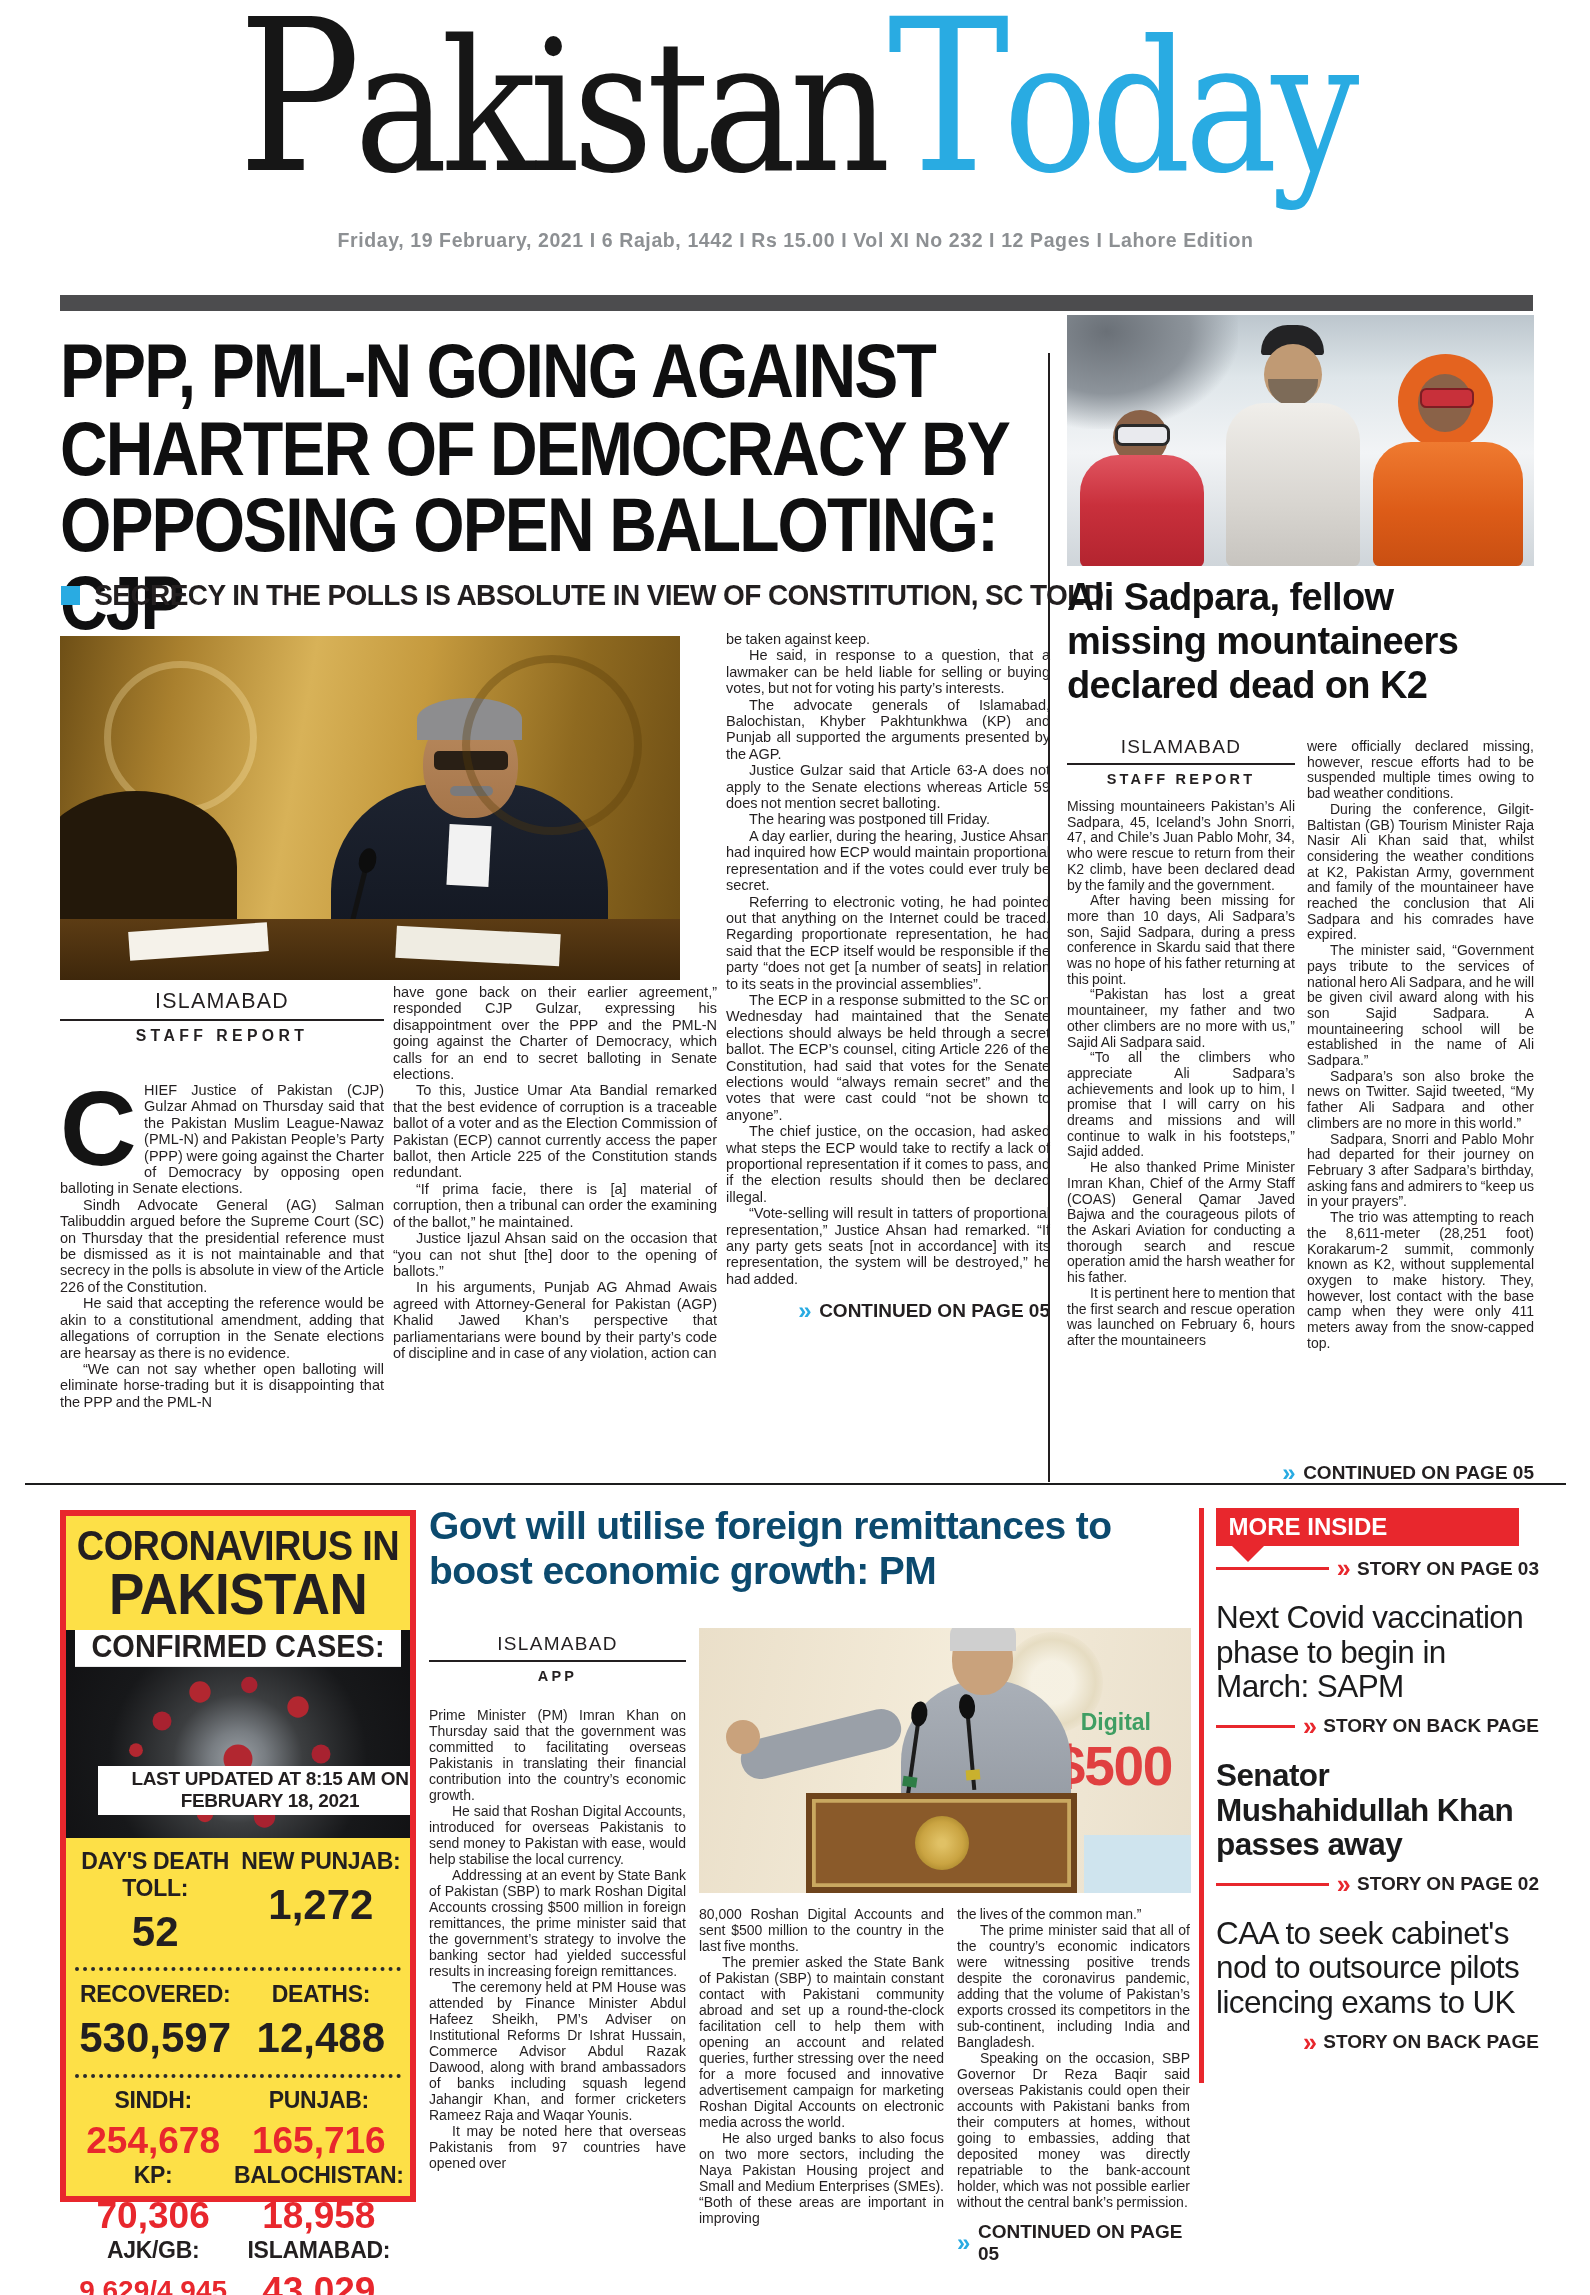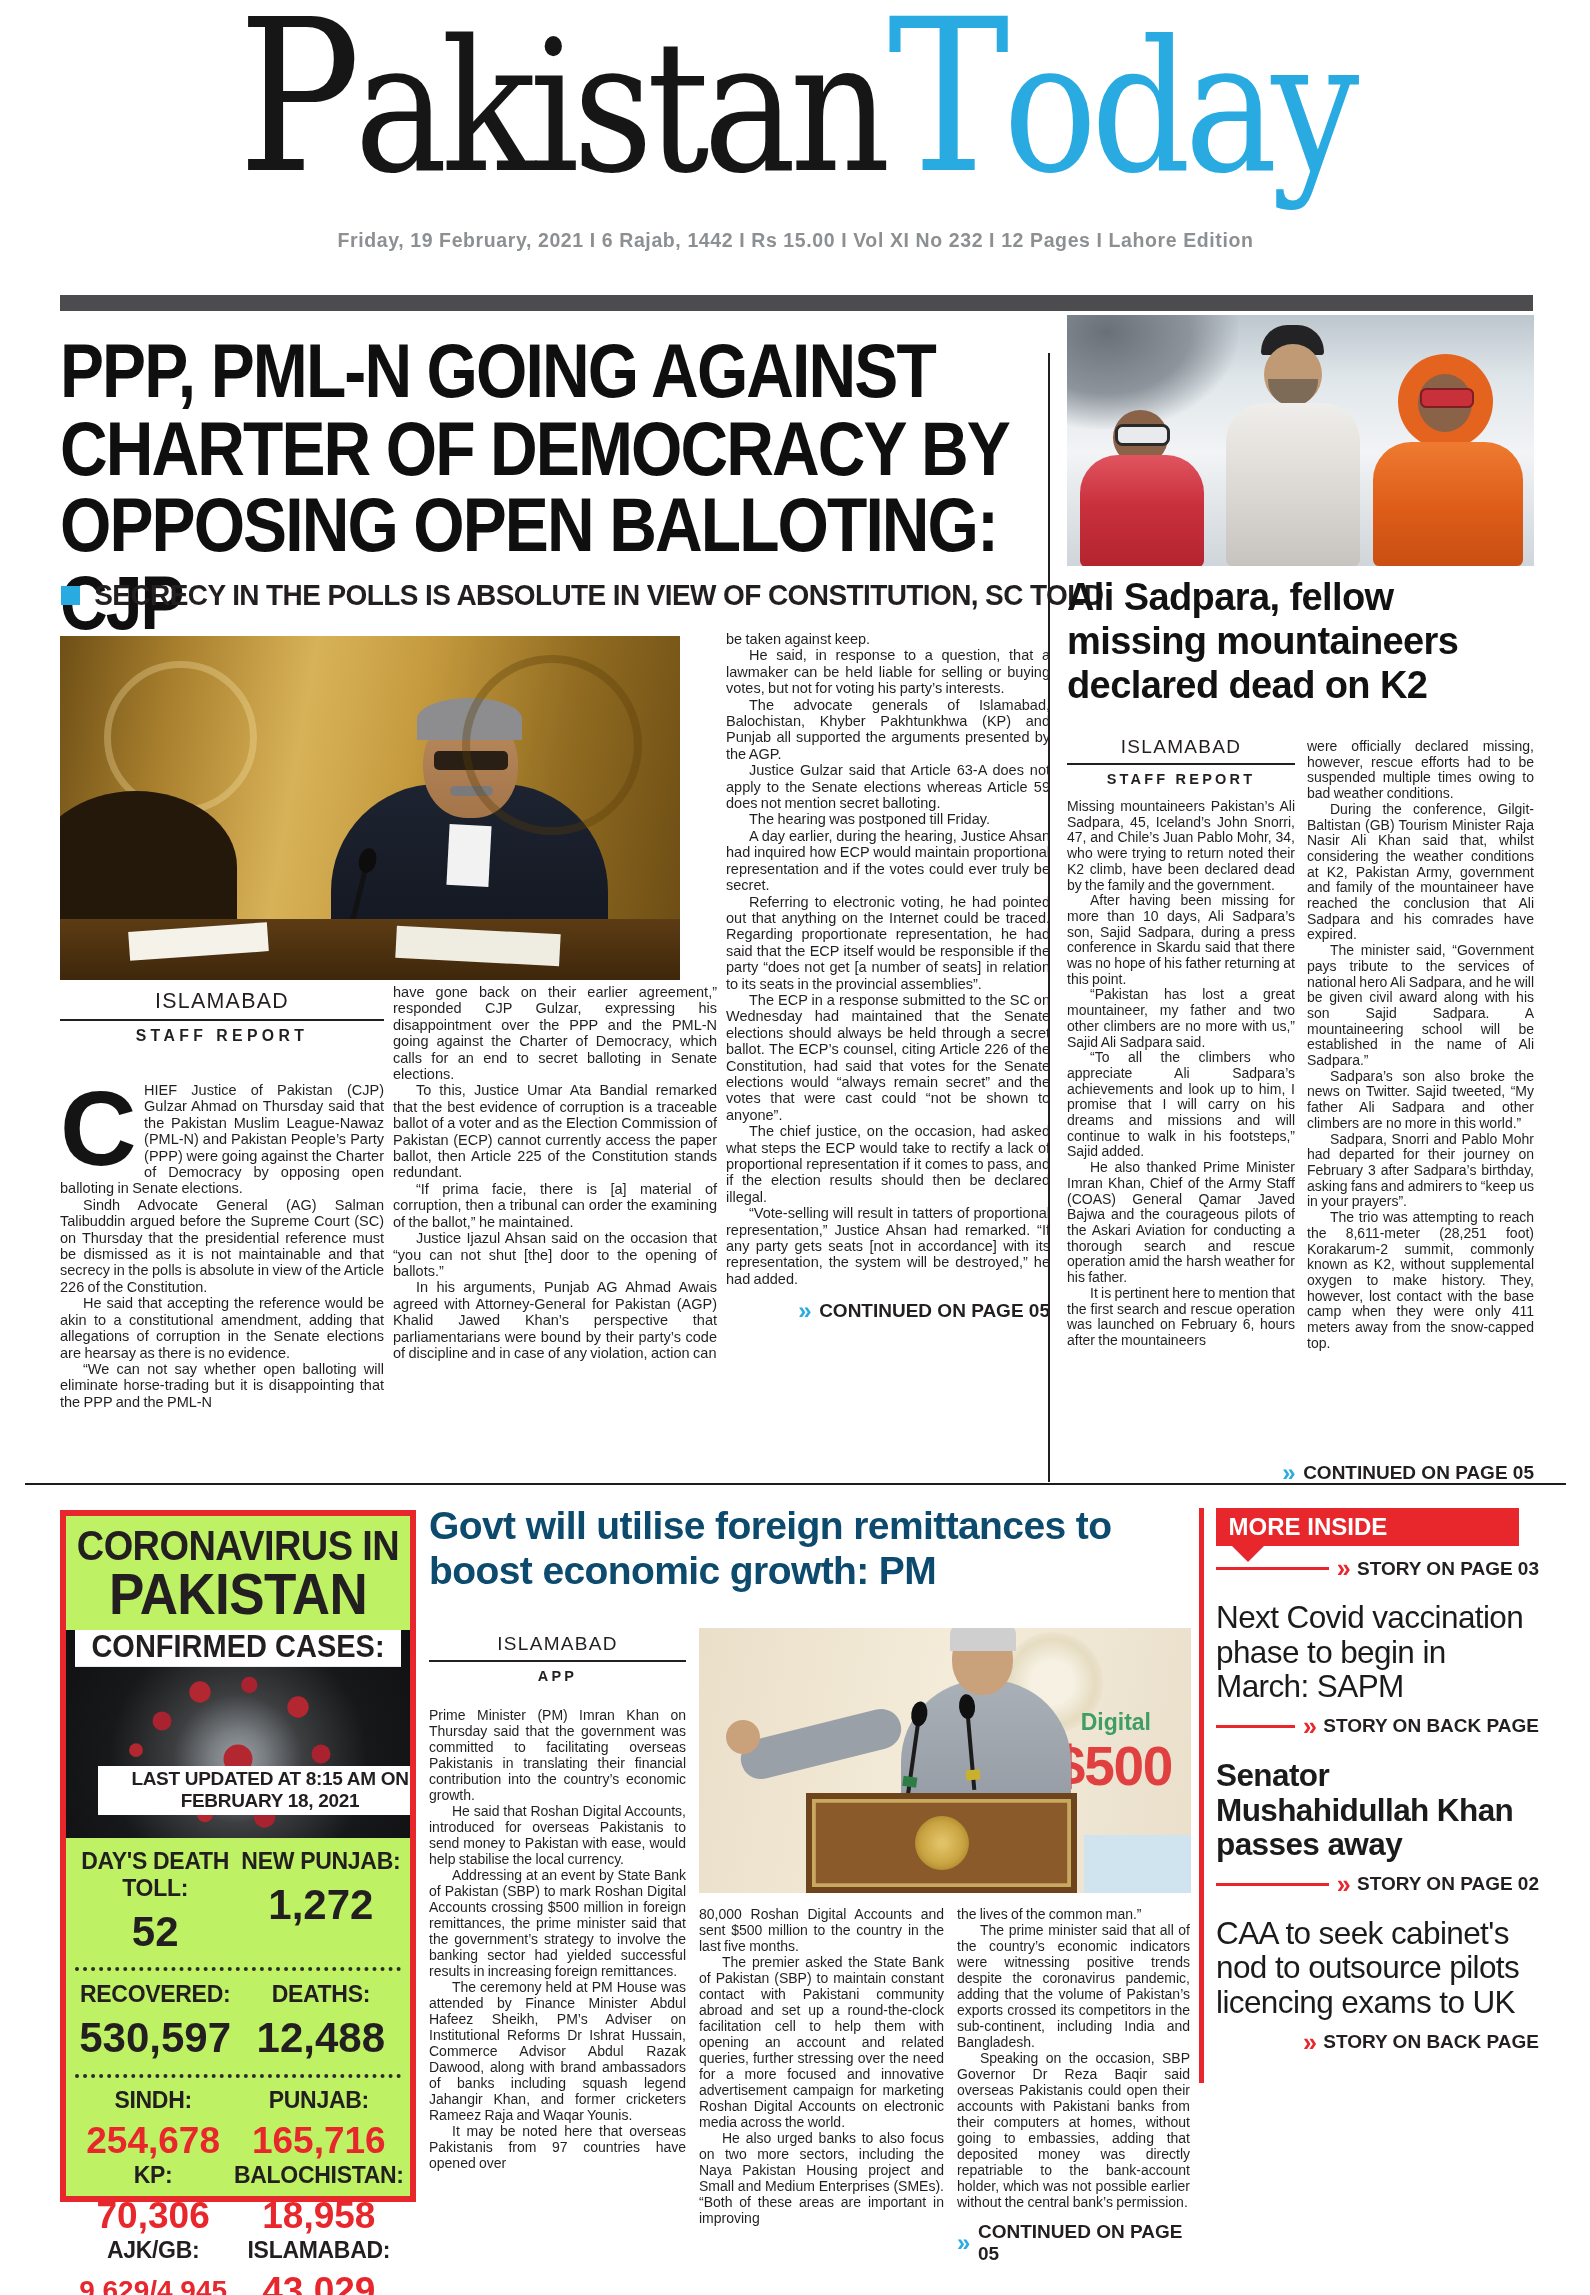--- a/index.html
+++ b/index.html
@@ -99,21 +99,21 @@
   .k2-cityblock .byline{font-size:14.5px;letter-spacing:3.2px;}
   .k2-col1{position:absolute;top:484px;left:0;width:228px;max-height:681px;overflow:hidden;}
   .k2-col2{position:absolute;top:424px;left:240px;width:227px;max-height:706px;overflow:hidden;}
   .k2-continued{position:absolute;right:0;top:1135px;width:265px;}
 
   
   .hdiv{position:absolute;left:25px;top:1483px;width:1541px;height:1.9px;background:#1c1c1d;}
 
   
   .covid{position:absolute;left:60px;top:1510px;width:356px;height:692px;box-sizing:border-box;
-    border:6.3px solid #e8272d;background:#bef264;text-align:center;}
+    border:6.3px solid #e8272d;background:#fde047;text-align:center;}
   .cv-title1{margin-top:8.8px;font-size:38px;font-weight:900;letter-spacing:-0.6px;transform:scaleY(1.1);}
   .cv-title2{font-size:53px;font-weight:900;letter-spacing:-0.6px;line-height:1.0;transform:scaleY(1.08);}
   .cv-dark{position:relative;margin-top:8.8px;height:208px;overflow:hidden;background:#151517;}
   .cv-virus{position:absolute;inset:0;
     background:radial-gradient(circle at 50% 62%, #9aa0a5 0%, #787d82 13%, #3c3e40 30%, #17181a 60%, #101012 100%);}
   .cv-virus::before{content:"";position:absolute;left:50%;top:62%;width:29px;height:29px;border-radius:50%;
     background:#b22730;transform:translate(-50%,-50%);
     box-shadow:-76px -38px 0 -5px #a82230,-38px -67px 0 -3.8px #b22730,11.3px -74px 0 -6.3px #a82230,
       60px -52px 0 -3.8px #b22730,83px -5px 0 -5px #a82230,71px 34px 0 -6.3px #b22730,
       26.5px 58px 0 -3.8px #a82230,-33px 55px 0 -6.3px #b22730,-79px 25px 0 -3.8px #a82230,-102px -8.8px 0 -7.6px #b22730;}
@@ -276,21 +276,21 @@
 
   <div class="k2-headline">Ali Sadpara, fellow missing mountaineers declared dead on K2</div>
 
   <div class="k2-cityblock cityblock">
     <div class="city">ISLAMABAD</div>
     <div class="cityrule"></div>
     <div class="byline">STAFF REPORT</div>
   </div>
 
   <div class="k2-col1">
-    <p class="bp">Missing mountaineers Pakistan’s Ali Sadpara, 45, Iceland’s John Snorri, 47, and Chile’s Juan Pablo Mohr, 34, who were trying to return noted their K2 climb, have been declared dead by the family and the government.</p>
+    <p class="bp">Missing mountaineers Pakistan’s Ali Sadpara, 45, Iceland’s John Snorri, 47, and Chile’s Juan Pablo Mohr, 34, who were rescue to return from their K2 climb, have been declared dead by the family and the government.</p>
     <p class="bp">After having been missing for more than 10 days, Ali Sadpara’s son, Sajid Sadpara, during a press conference in Skardu said that there was no hope of his father returning at this point.</p>
     <p class="bp">“Pakistan has lost a great mountaineer, my father and two other climbers are no more with us,” Sajid Ali Sadpara said.</p>
     <p class="bp">“To all the climbers who appreciate Ali Sadpara’s achievements and look up to him, I promise that I will carry on his dreams and missions and will continue to walk in his footsteps,” Sajid added.</p>
     <p class="bp">He also thanked Prime Minister Imran Khan, Chief of the Army Staff (COAS) General Qamar Javed Bajwa and the courageous pilots of the Askari Aviation for conducting a thorough search and rescue operation amid the harsh weather for his father.</p>
     <p class="bp">It is pertinent here to mention that the first search and rescue operation was launched on February 6, hours after the mountaineers</p>
   </div>
 
   <div class="k2-col2">
     <p class="bp">were officially declared missing, however, rescue efforts had to be suspended multiple times owing to bad weather conditions.</p>
     <p class="bp">During the conference, Gilgit-Baltistan (GB) Tourism Minister Raja Nasir Ali Khan said that, whilst considering the weather conditions at K2, Pakistan Army, government and family of the mountaineer have reached the conclusion that Ali Sadpara and his comrades have expired.</p>

